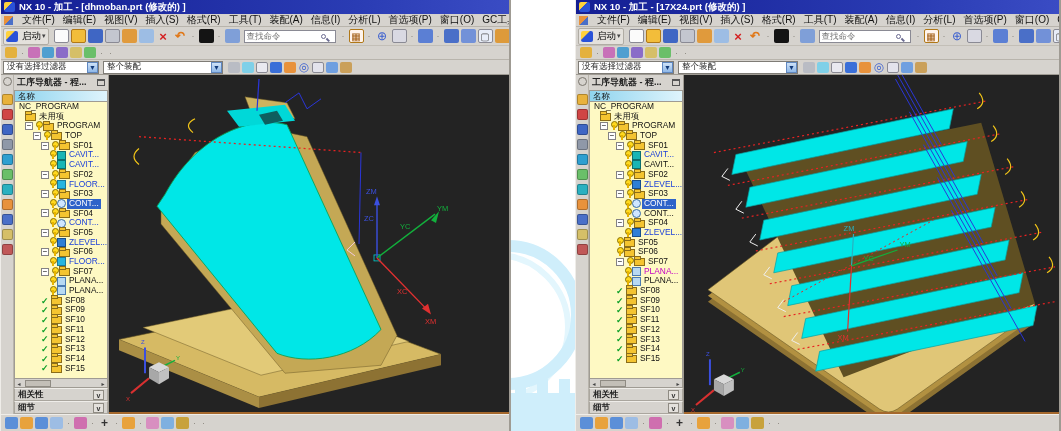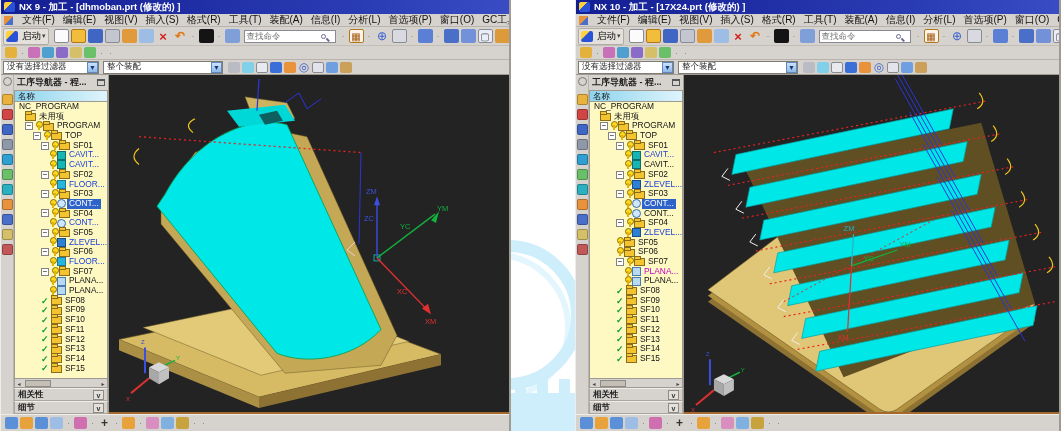--- a/index.html
+++ b/index.html
@@ -88,21 +88,21 @@
 
   <div class="gap" style="left:511px;width:64px" data-name="desktop-wallpaper">
     <div class="gap-arc2" data-name="wallpaper-arc"></div>
     <div class="gap-arc" data-name="wallpaper-arc"></div>
     <div class="crenel" data-name="wallpaper-shape"></div>
   </div>
 
   <div class="nx" style="left:0;width:511px" data-name="nx-window-left">
     <div class="titlebar" data-name="titlebar">
       <span class="nxlogo" data-name="nx-logo-icon"></span>
-      <span data-name="window-title">NX 9 - 加工 - [dhmoban.prt  (修改的) ]</span>
+      <span data-name="window-title">NX 10 - 加工 - [dhmoban.prt  (修改的) ]</span>
     </div>
     <div class="menubar" data-name="menubar">
       <span data-name="menu-part-icon"></span>
       <span style="display:flex">
           <span class="menu-item" data-name="menu-item">文件(F)</span>
           <span class="menu-item" data-name="menu-item">编辑(E)</span>
           <span class="menu-item" data-name="menu-item">视图(V)</span>
           <span class="menu-item" data-name="menu-item">插入(S)</span>
           <span class="menu-item" data-name="menu-item">格式(R)</span>
           <span class="menu-item" data-name="menu-item">工具(T)</span>

